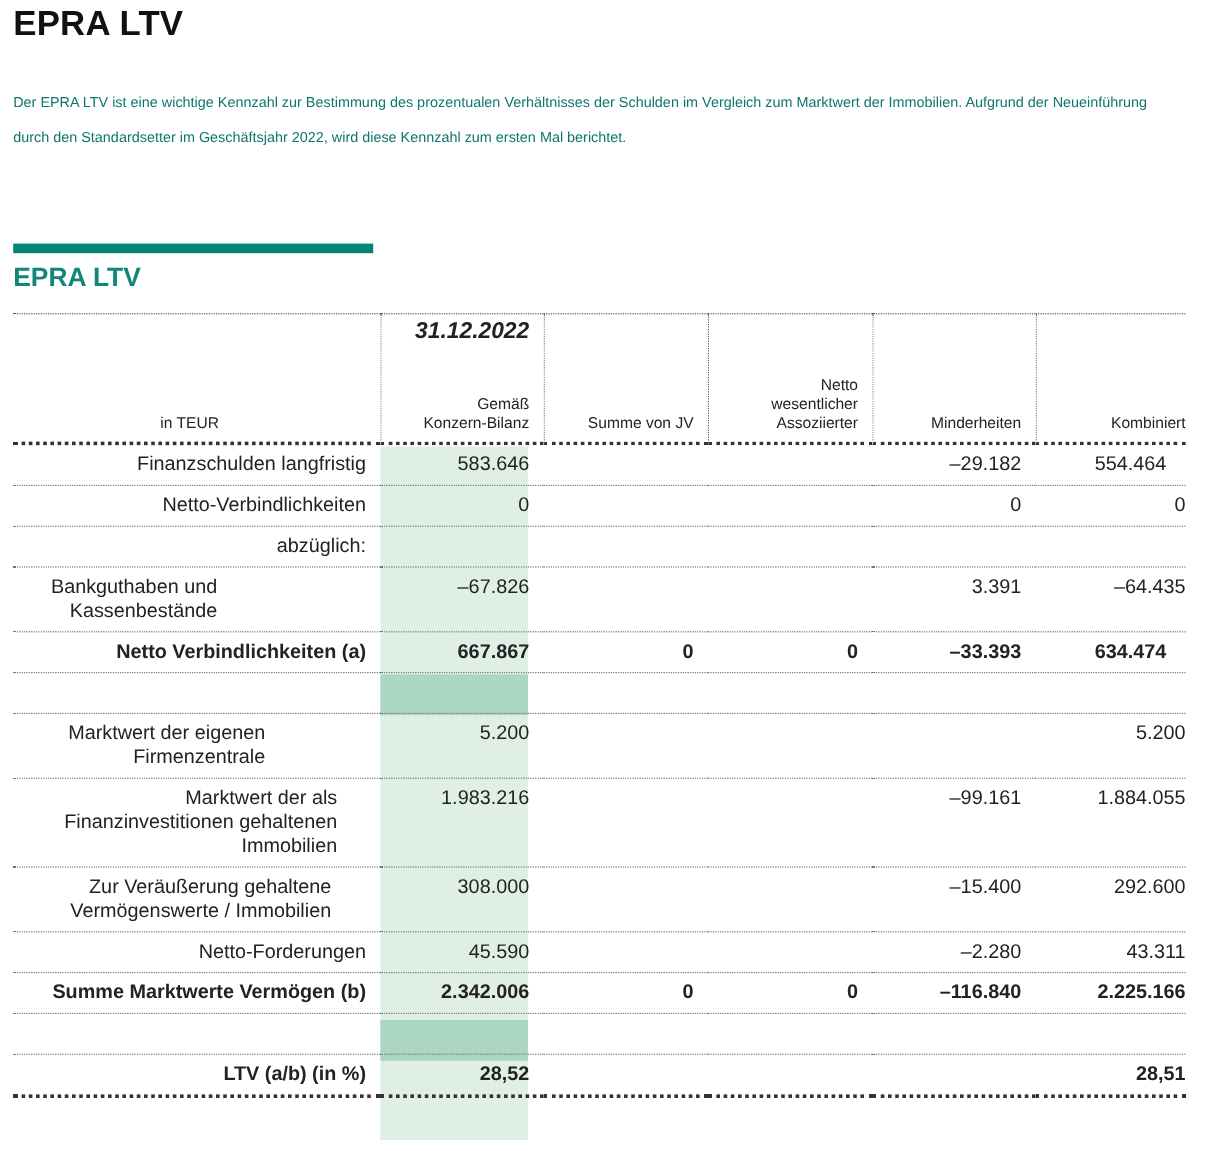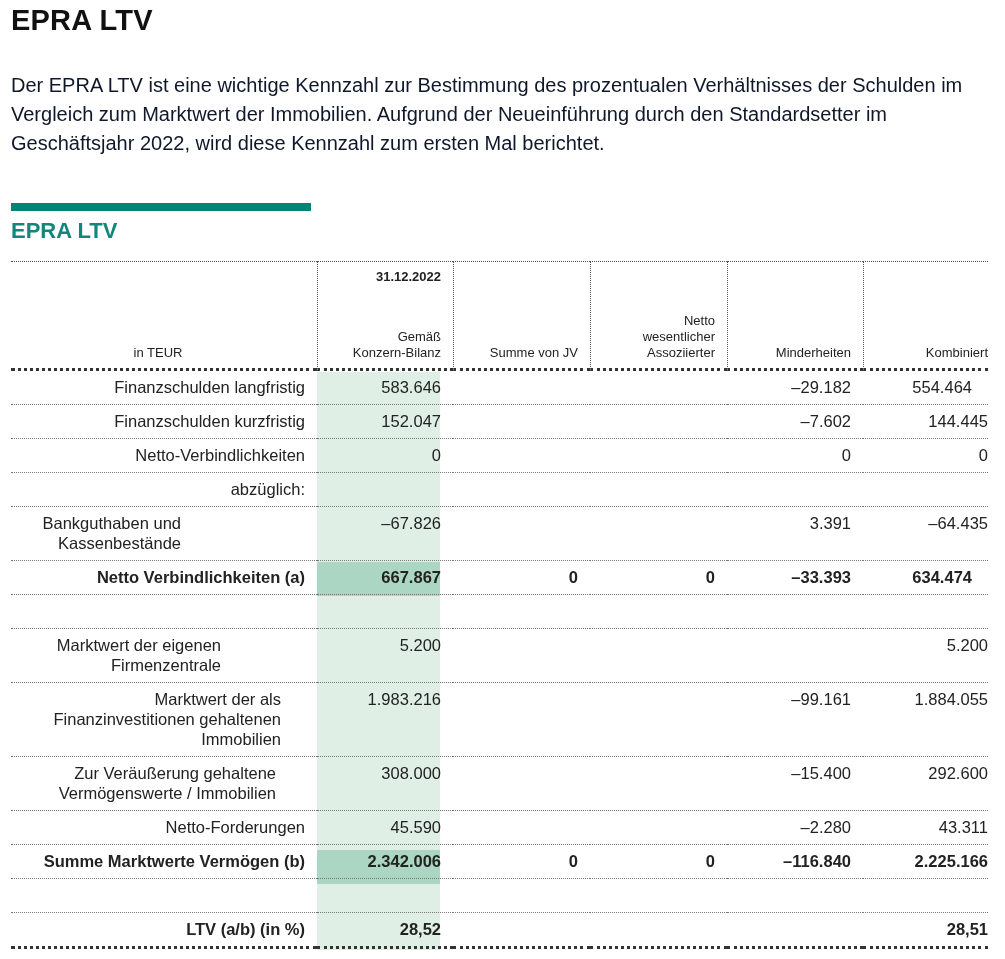--- a/index.html
+++ b/index.html
@@ -1,31 +1,31 @@
 <!DOCTYPE html>
 <html><head>
 <meta charset="utf-8">
 <style>
   html, body { margin:0; padding:0; background:#ffffff; }
   body { width:1005px; height:959px; overflow:hidden; position:relative; font-family:"Liberation Sans", sans-serif; color:#1a1a1a; }
   .title { position:absolute; left:11px; top:4px; font-size:29px; font-weight:bold; color:#111; letter-spacing:0.2px; }
-  .intro { position:absolute; left:11px; top:71px; width:960px; font-size:20px; line-height:29px; color:#0f172a; }
+  .intro { position:absolute; left:11px; top:71px; width:960px; font-size:12px; line-height:29px; color:#0f766e; }
   .accent-bar { position:absolute; left:11px; top:203px; width:300px; height:8px; background:#008474; }
   .subtitle { position:absolute; left:11px; top:218px; font-size:22px; font-weight:bold; color:#12867a; }
   .green-col { position:absolute; left:317px; top:372px; width:123px; height:578px; background:#dfefe6; }
   .hl { position:absolute; background:#aad6c3; }
   table { position:absolute; left:11px; top:261px; border-collapse:separate; border-spacing:0; table-layout:fixed; width:977px; }
   col.c0 { width:306px; } col.c1 { width:136px; } col.c2 { width:137px; } col.c3 { width:137px; } col.c4 { width:136px; } col.c5 { width:125px; }
   th, td { padding:0; vertical-align:top; }
   .hdr-top th { border-top:1px dotted #555; }
   .hdr th { font-weight:normal; font-size:13px; color:#222; text-align:right; vertical-align:bottom; height:99px; padding-bottom:7px; border-bottom:3px dotted #333; line-height:16px; }
   .hdr th.lbl { text-align:center; }
   .hdr th.vsep { border-left:1px dotted #555; }
   .inner { margin-right:12px; }
-  .date { font-weight:bold; font-size:13px; position:relative; top:-44px; }
+  .date { font-weight:bold; font-size:19px; position:relative; top:-44px;font-style:italic; }
   td { font-size:16.5px; color:#222; border-bottom:1px dotted #777; padding-top:6px; padding-bottom:7px; line-height:20px; }
   td .cell { margin-right:12px; text-align:right; display:block; }
   td.lbl { text-align:left; }
   td.lbl .cell { text-align:right; margin-right:12px; }
   tr.bold td { font-weight:bold; }
   tr.last td { border-bottom:3px dotted #333; }
   tr.spacer td { height:20px; }
 </style>
 </head>
 <body>
@@ -94,40 +94,20 @@
         </td>
       <td>
           <span class="cell">–29.182</span>
         </td>
       <td>
           <span class="cell" style="margin-right:16px">554.464</span>
         </td>
     </tr>
     <tr>
       <td class="lbl">
-          <span class="cell">Finanzschulden kurzfristig</span>
-        </td>
-      <td>
-          <span class="cell">152.047</span>
-        </td>
-      <td>
-          <span class="cell"></span>
-        </td>
-      <td>
-          <span class="cell"></span>
-        </td>
-      <td>
-          <span class="cell">–7.602</span>
-        </td>
-      <td>
-          <span class="cell" style="margin-right:0">144.445</span>
-        </td>
-    </tr>
-    <tr>
-      <td class="lbl">
           <span class="cell">Netto-Verbindlichkeiten</span>
         </td>
       <td>
           <span class="cell">0</span>
         </td>
       <td>
           <span class="cell"></span>
         </td>
       <td>
           <span class="cell"></span>

